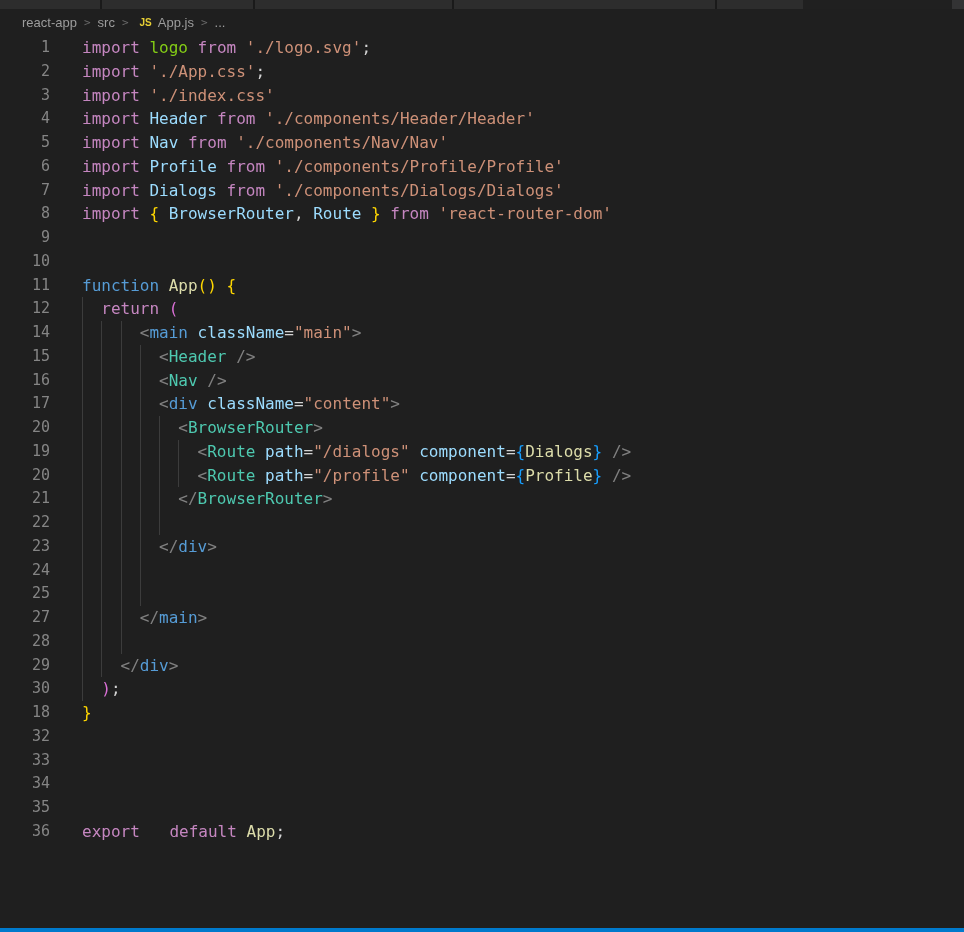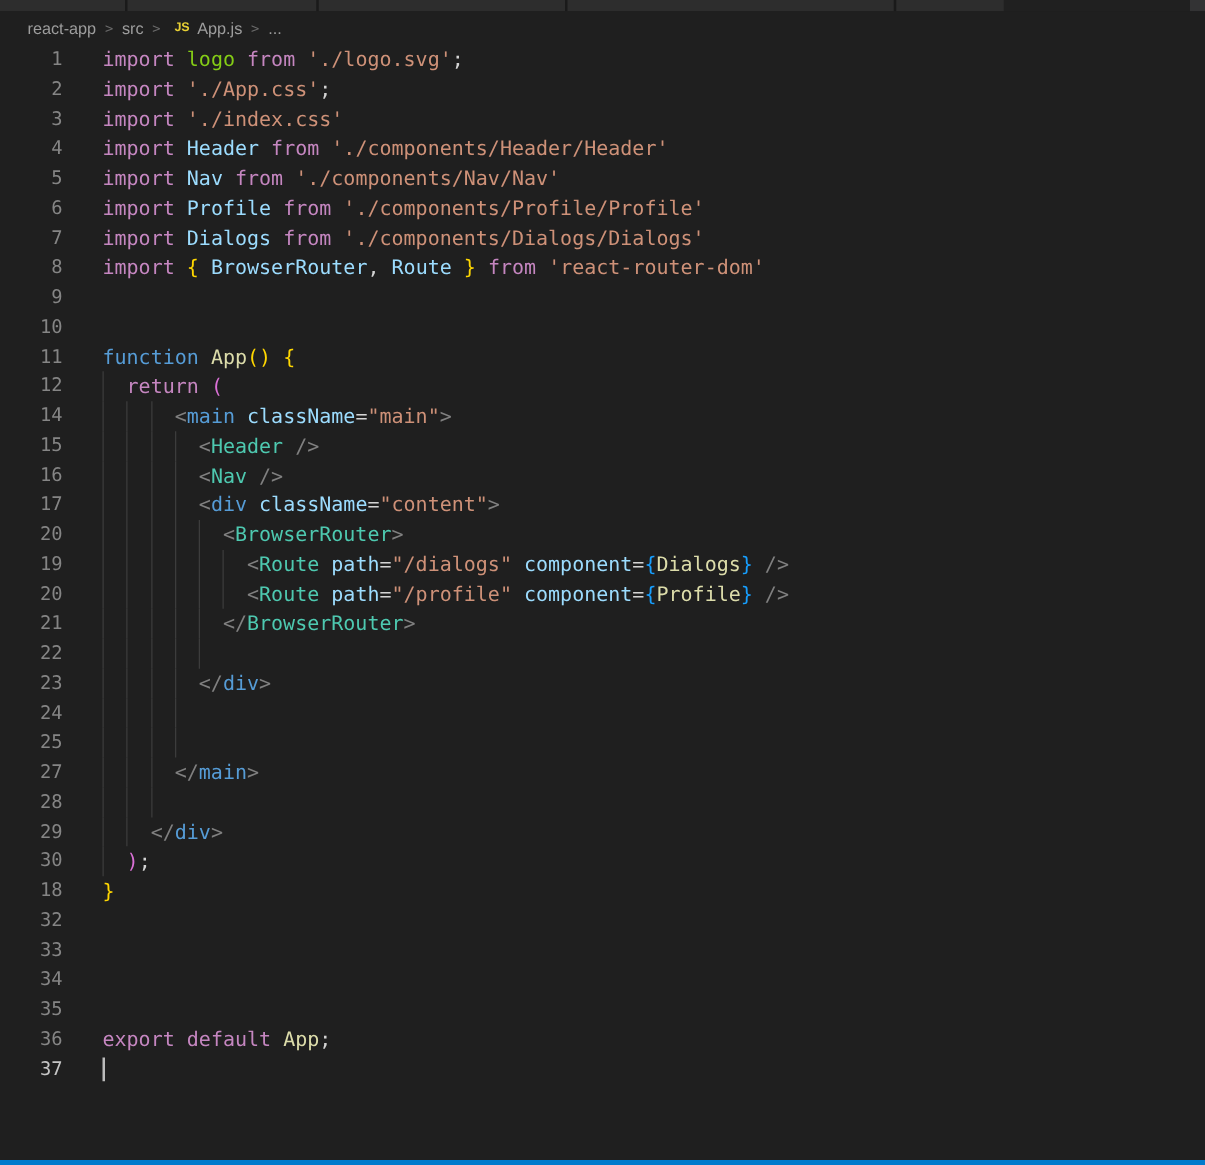--- a/index.html
+++ b/index.html
@@ -189,24 +189,20 @@
         <div class="line">
           <div class="ln">34</div>
           <div class="code"></div>
         </div>
         <div class="line">
           <div class="ln">35</div>
           <div class="code"></div>
         </div>
         <div class="line">
           <div class="ln">36</div>
-          <div class="code"><span style="color: rgb(197, 134, 192);">export</span><span> </span><span style="color: rgb(197, 134, 192);">default</span><span> </span><span style="color: rgb(220, 220, 170);">App</span><span style="color: rgb(212, 212, 212);">;</span></div>
-        </div>
-        <div class="line">
-          <div class="ln active">37</div>
-          <div class="code"><span class="cursor"></span></div>
+          <div class="code"><span style="color: rgb(197, 134, 192);">export</span><span> </span><span style="color: rgb(197, 134, 192); margin-left: 20px;">default</span><span> </span><span style="color: rgb(220, 220, 170);">App</span><span style="color: rgb(212, 212, 212);">;</span></div>
         </div>
       </div>
   </div>
 
   <div class="statusbar"></div>
 
 </div>
 
 </body></html>

